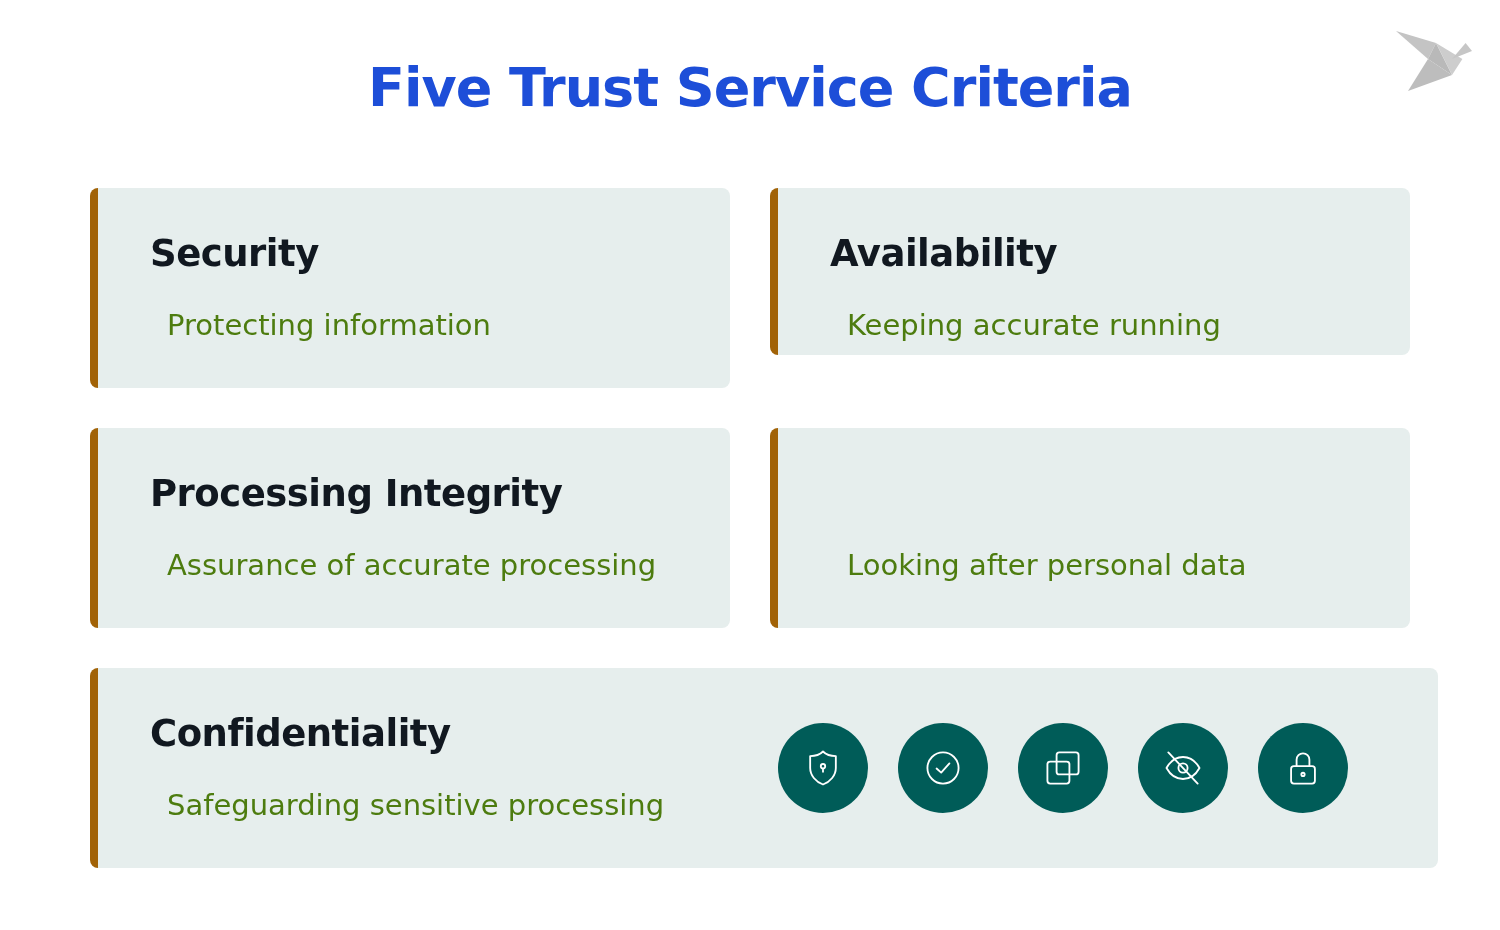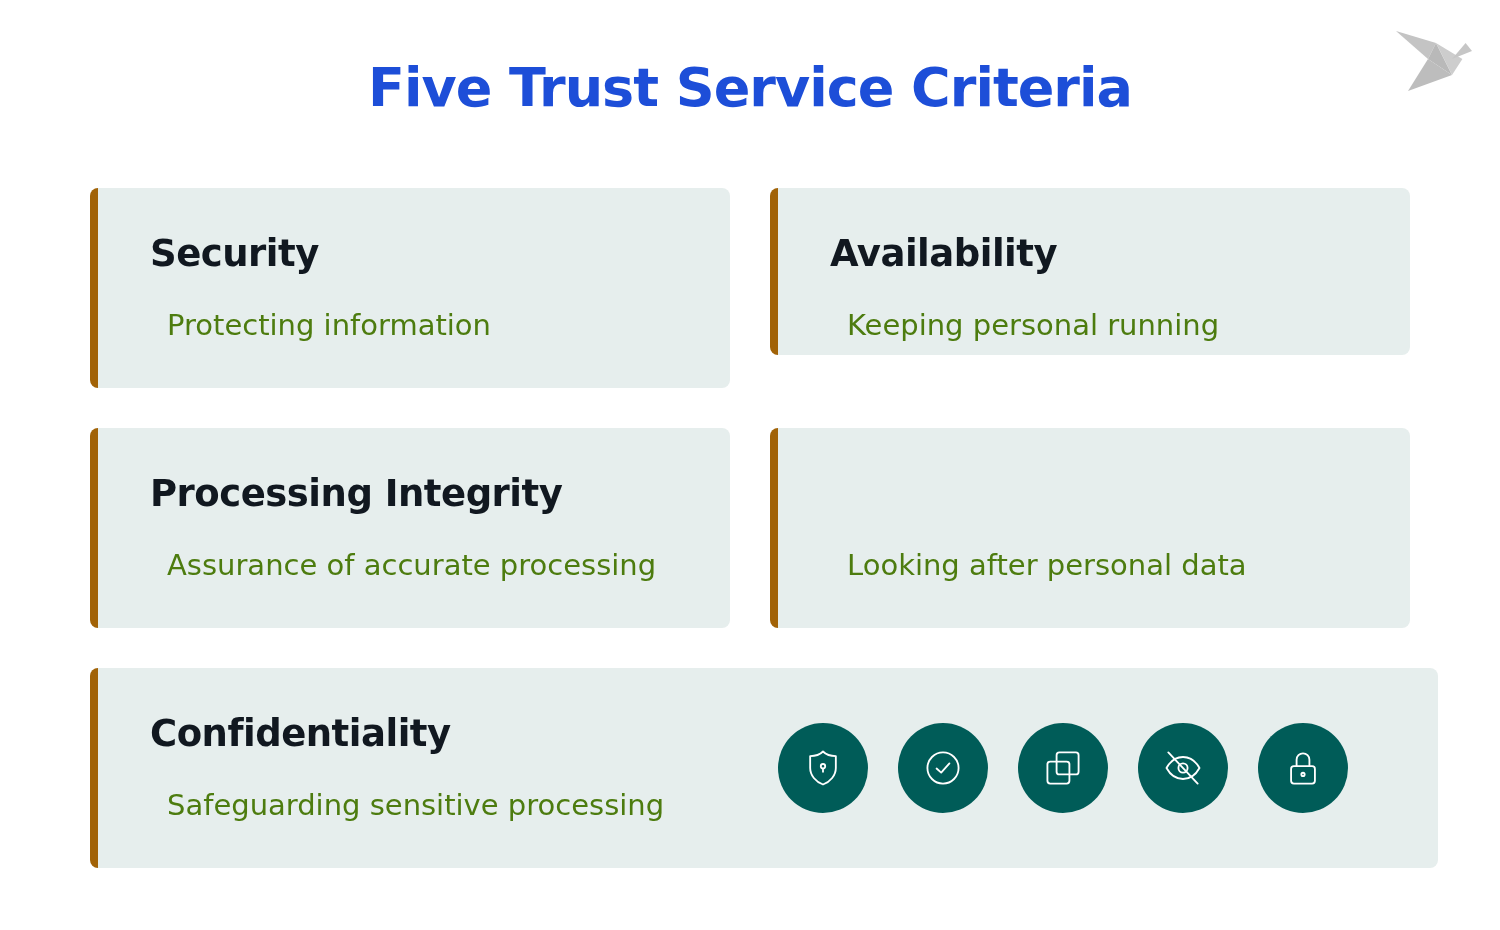--- a/index.html
+++ b/index.html
@@ -46,21 +46,21 @@
   <polygon points="45,40 75,60 20,80" fill="#bdbdbd"></polygon>
 </svg>
 
 <div class="card" style="left:90px; top:188px; width:640px; height:200px;">
   <div class="h">Security</div>
   <div class="d">Protecting information</div>
 </div>
 
 <div class="card" style="left:770px; top:188px; width:640px; height:167px;">
   <div class="h">Availability</div>
-  <div class="d">Keeping personal running</div>
+  <div class="d">Keeping accurate running</div>
 </div>
 
 <div class="card" style="left:90px; top:428px; width:640px; height:200px;">
   <div class="h">Processing Integrity</div>
   <div class="d">Assurance of accurate processing</div>
 </div>
 
 <div class="card" style="left:770px; top:428px; width:640px; height:200px;">
   <div class="d">Looking after personal data</div>
 </div>

